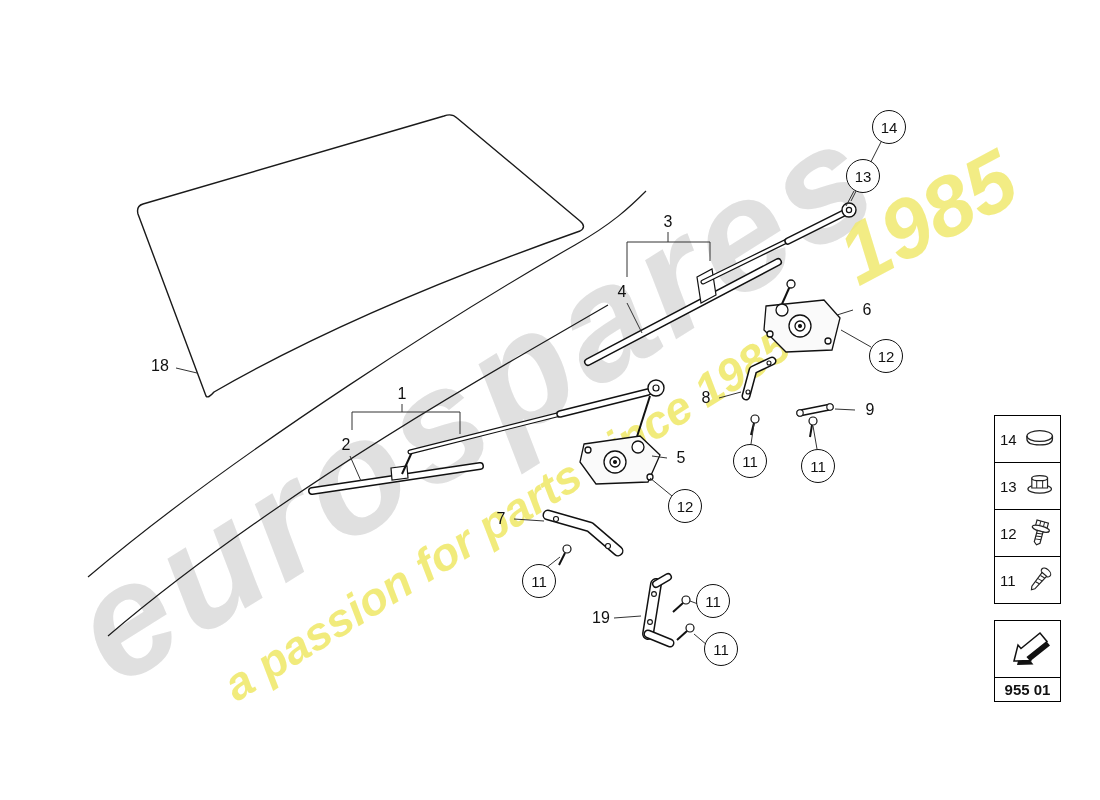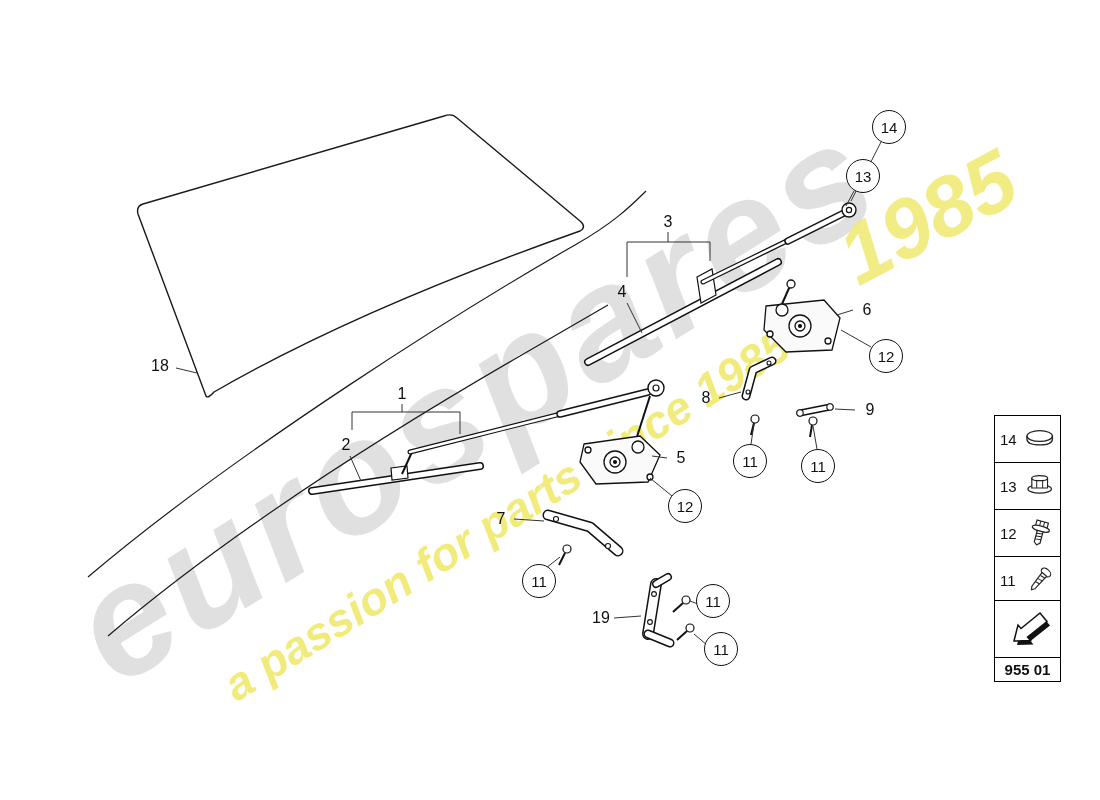--- a/index.html
+++ b/index.html
@@ -48,21 +48,21 @@
   .legend { position:absolute; left:994px; top:415px; width:67px; z-index:6; }
   .legend-row {
     height:48px; border:1px solid #000; margin-top:-1px;
     display:flex; align-items:center; gap:2px;
     background:#fff; padding:0 3px;
   }
   .legend-row:first-child { margin-top:0; }
   .legend-num { font-size:15px; width:22px; padding-left:2px; color:#111; }
 
   
-  .code-box { position:absolute; left:994px; top:600px; width:67px; z-index:6; }
+  .code-box { position:absolute; left:994px; top:620px; width:67px; z-index:6; }
   .code-icon { height:58px; border:1px solid #000; background:#fff;
     display:flex; align-items:center; justify-content:center; }
   .code-label { border:1px solid #000; margin-top:-1px; background:#fff;
     text-align:center; font-weight:bold; font-size:15px; padding:3px 0; color:#111; }
 </style>
 </head>
 <body>
 
 <div class="stage">
 

